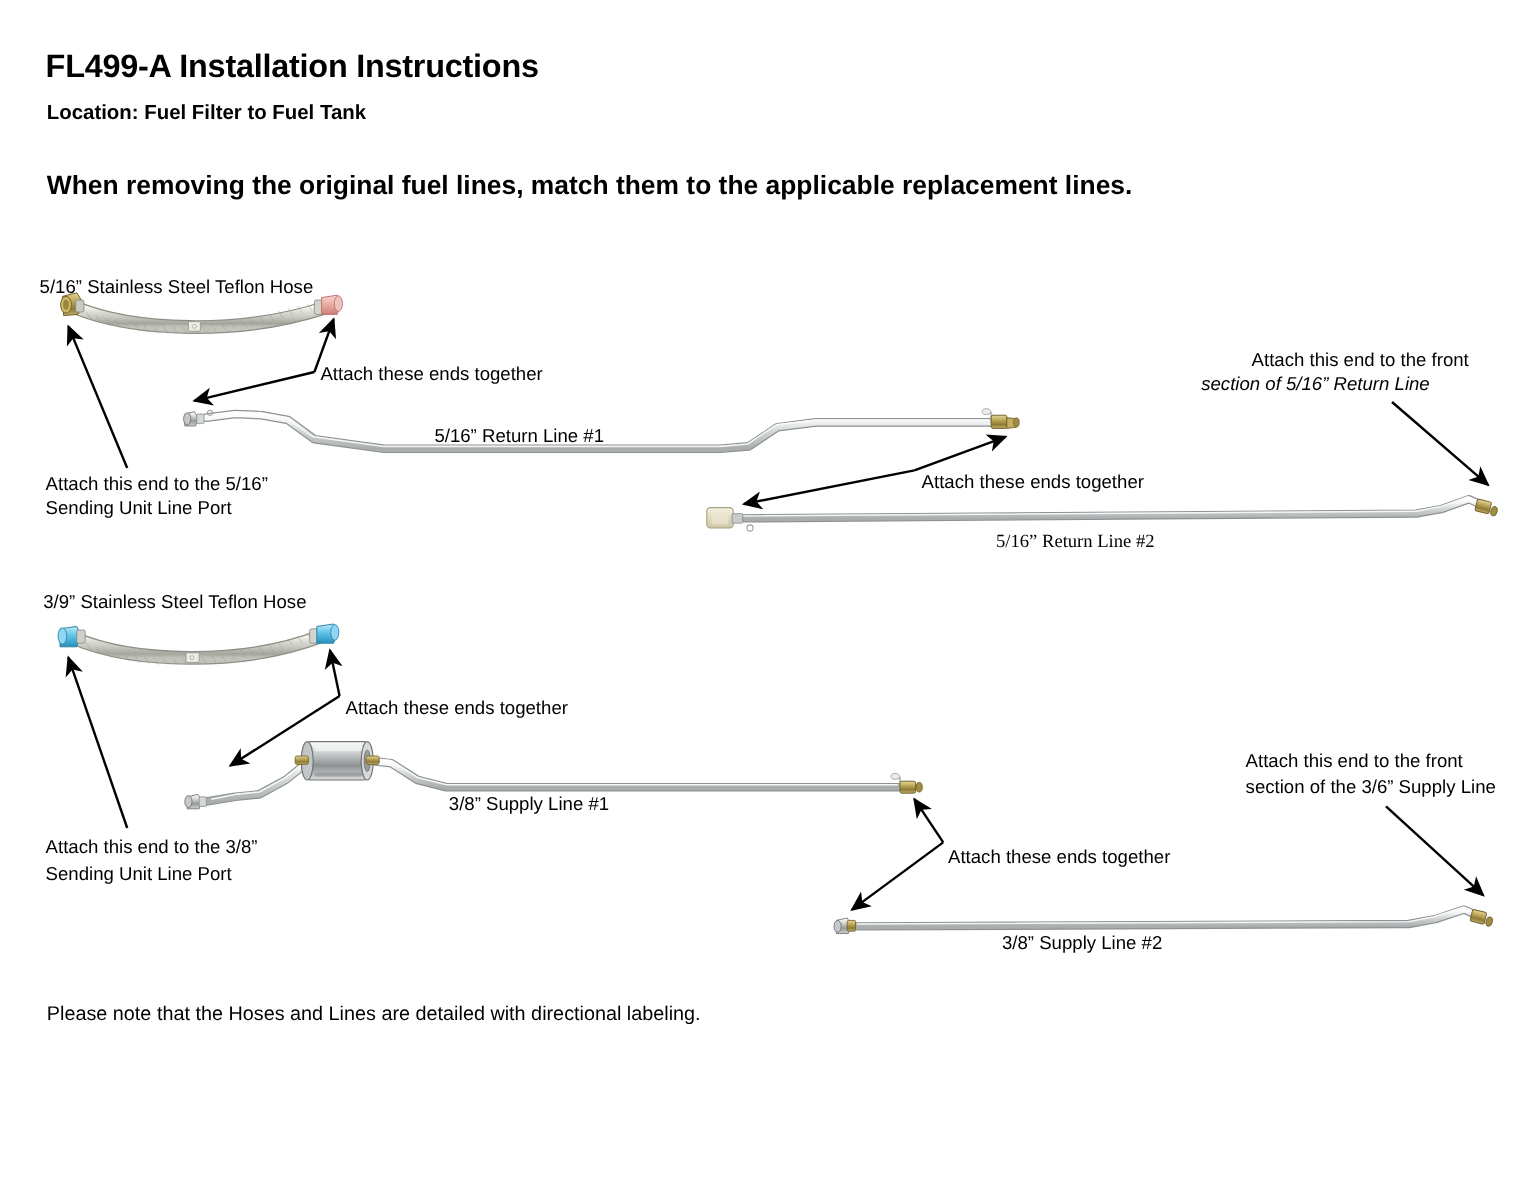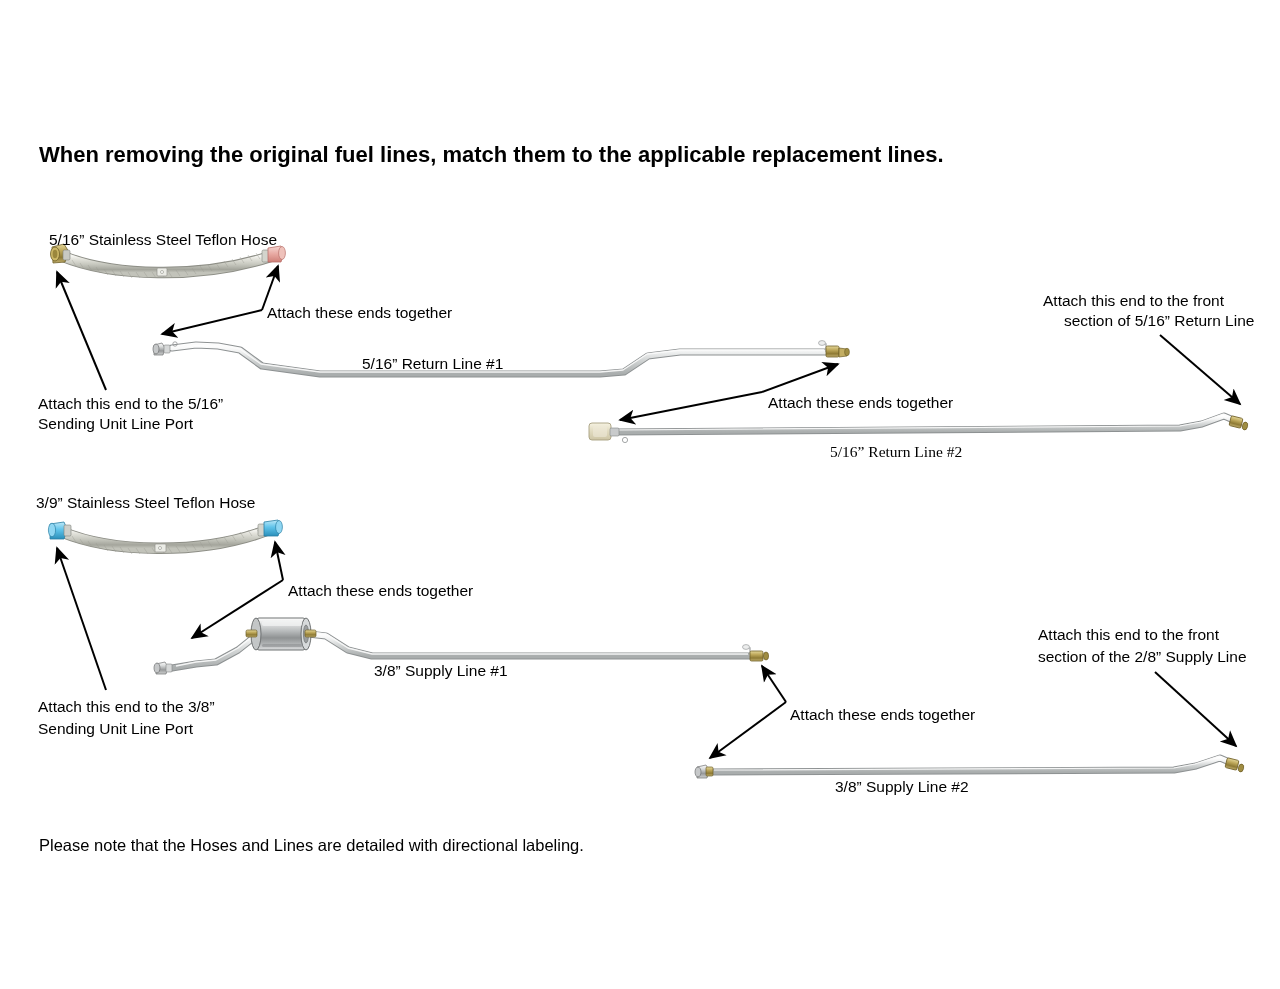--- a/index.html
+++ b/index.html
@@ -76,20 +76,22 @@
     width: 1280px;
     height: 989px;
     pointer-events: none;
   }
 </style>
 </head>
 <body>
 
 <div id="page">
 
+  <div class="doc-title">FL499-A Installation Instructions</div>
+  <div class="doc-subtitle">Location: Fuel Filter to Fuel Tank</div>
   <div class="doc-instruction">When removing the original fuel lines, match them to the applicable replacement lines.</div>
 
   <svg id="diagram" viewBox="0 0 1280 989" xmlns="http://www.w3.org/2000/svg">
     <defs>
 
       <linearGradient id="gTube" x1="0" y1="0" x2="0" y2="1">
         <stop offset="0%" stop-color="#ffffff"></stop>
         <stop offset="22%" stop-color="#f2f3f3"></stop>
         <stop offset="52%" stop-color="#d2d5d5"></stop>
         <stop offset="100%" stop-color="#a9adad"></stop>
@@ -358,47 +360,47 @@
     <g stroke="#000000" stroke-width="2" fill="none">
       <path d="M106,690 L57,548" marker-end="url(#arrowHead)"></path>
       <path d="M283,580 L275,542" marker-end="url(#arrowHead)"></path>
       <path d="M283,580 L192,638" marker-end="url(#arrowHead)"></path>
       <path d="M786,702 L762,666" marker-end="url(#arrowHead)"></path>
       <path d="M786,702 L710,758" marker-end="url(#arrowHead)"></path>
       <path d="M1155,672 L1236,746" marker-end="url(#arrowHead)"></path>
     </g>
   </svg>
 
-  <div class="part-label" style="left:33px; top:231px;margin-left:16px;">5/16” Stainless Steel Teflon Hose</div>
+  <div class="part-label" style="left:33px; top:231px;">5/16” Stainless Steel Teflon Hose</div>
 
   <div class="anno" style="left:267px; top:303px;">Attach these ends together</div>
 
   <div class="part-label" style="left:362px; top:355px;">5/16” Return Line #1</div>
 
   <div class="anno" style="left:38px; top:394px;">Attach this end to the 5/16”</div>
   <div class="anno" style="left:38px; top:414px;">Sending Unit Line Port</div>
 
   <div class="anno" style="left:768px; top:393px;">Attach these ends together</div>
 
   <div class="anno" style="left:1043px; top:291px;">Attach this end to the front</div>
-  <div class="anno" style="left:1064px; top:311px;">section of 5/16” Return Line</div>
+  <div class="anno" style="left:1001px; top:311px;font-style:italic;">section of 5/16” Return Line</div>
 
   <div class="part-label" style="left:830px; top:443px;font-family:Liberation Serif, serif;">5/16” Return Line #2</div>
 
   <div class="part-label" style="left:36px; top:494px;">3/9” Stainless Steel Teflon Hose</div>
 
   <div class="anno" style="left:288px; top:581px;">Attach these ends together</div>
 
   <div class="part-label" style="left:374px; top:662px;">3/8” Supply Line #1</div>
 
   <div class="anno" style="left:38px; top:697px;">Attach this end to the 3/8”</div>
   <div class="anno" style="left:38px; top:719px;">Sending Unit Line Port</div>
 
   <div class="anno" style="left:790px; top:705px;">Attach these ends together</div>
 
   <div class="anno" style="left:1038px; top:625px;">Attach this end to the front</div>
-  <div class="anno" style="left:1038px; top:647px;">section of the 2/8” Supply Line</div>
+  <div class="anno" style="left:1038px; top:647px;">section of the 3/6” Supply Line</div>
 
   <div class="part-label" style="left:835px; top:778px;">3/8” Supply Line #2</div>
 
   <div class="note-line note-1">Please note that the Hoses and Lines are detailed with directional labeling.</div>
 
 </div>
 
 </body></html>

